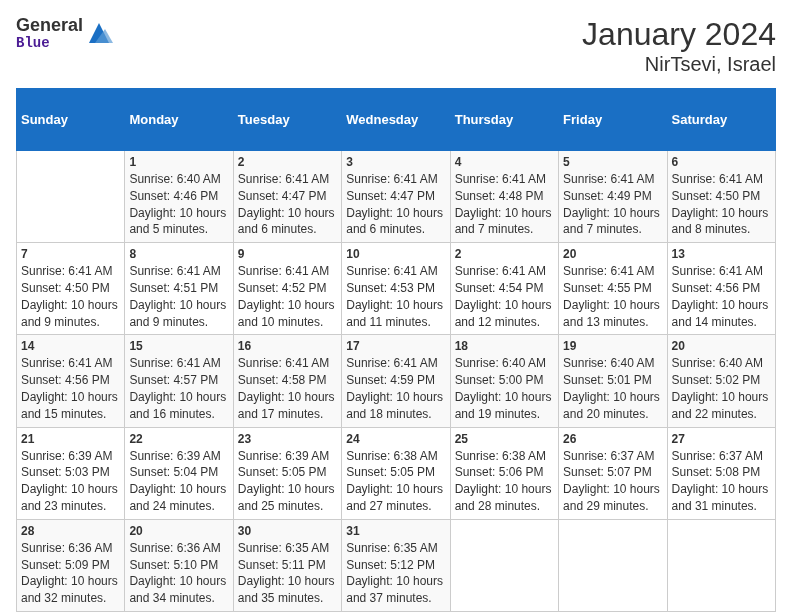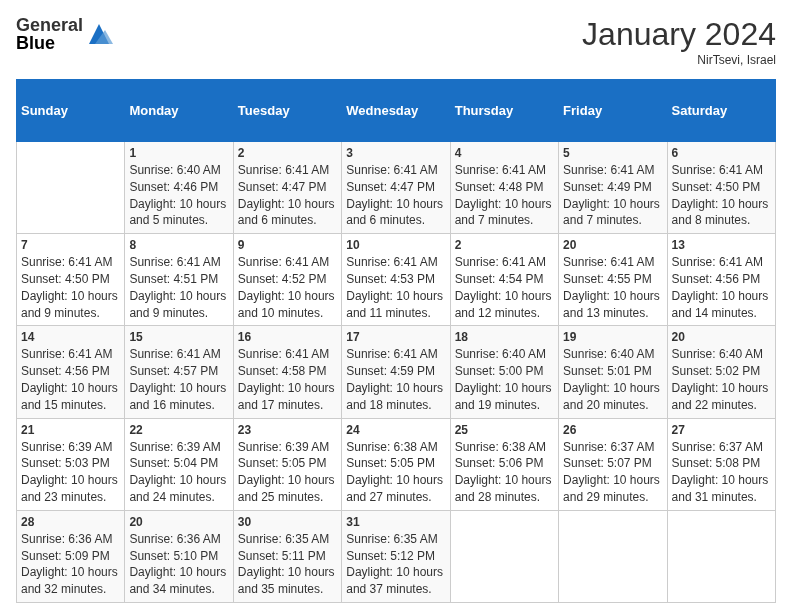--- a/index.html
+++ b/index.html
@@ -19,40 +19,41 @@
     .logo {
       display: flex;
       align-items: center;
     }
     .logo-text-general {
       font-size: 18px;
       font-weight: bold;
       color: #333;
     }
     .logo-text-blue {
-      font-size: 18px;
-      font-weight: bold;
-      color: #000000;
+      font-size: 14px;
+      font-weight: bold;
+      color: #4c1d95;
+      font-family: Liberation Mono, monospace;
     }
     .logo-icon {
       width: 28px;
       height: 28px;
       margin-left: 2px;
     }
     .title-block {
       text-align: right;
       margin-left: 47px;
     }
     .month-title {
       font-size: 32px;
       font-weight: normal;
       color: #333;
     }
     .location-title {
-      font-size: 12px;
+      font-size: 20px;
       color: #333;
     }
     table {
       width: 100%;
       border-collapse: collapse;
     }
     thead tr th {
       background-color: #1a6fc4;
       color: #fff;
       padding: 23px 4px;

